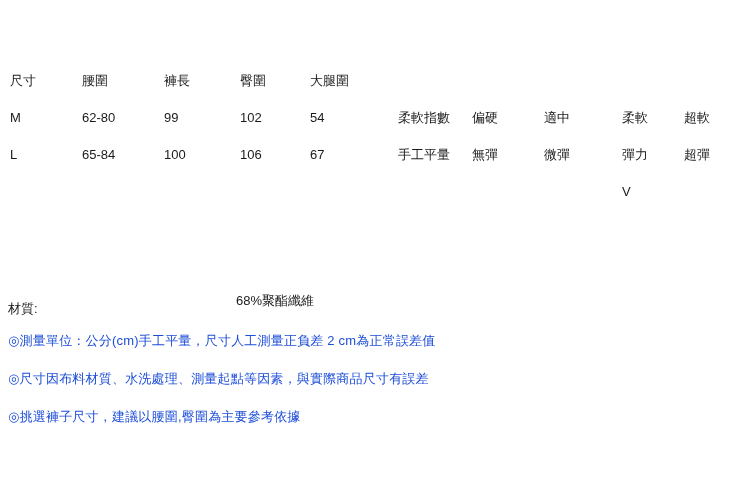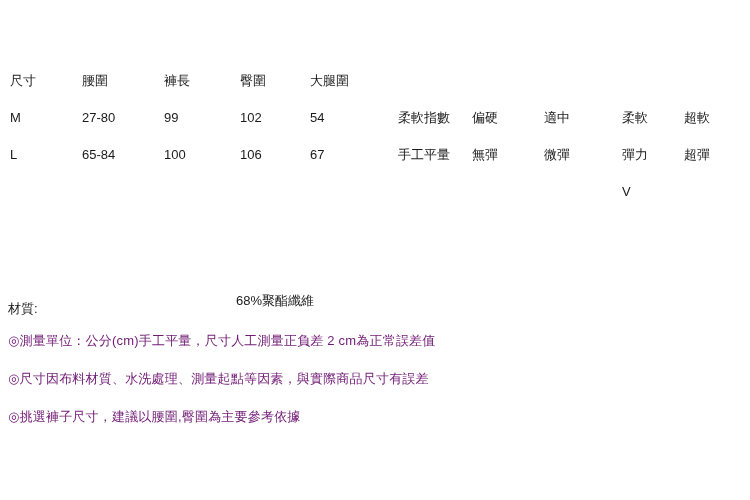--- a/index.html
+++ b/index.html
@@ -65,21 +65,21 @@
   }
   .material-value {
     position: absolute;
     left: 228px;
     top: 0;
   }
   .note {
     position: absolute;
     left: 8px;
     font-size: 13px;
-    color: #701a75;
+    color: #1d4ed8;
     letter-spacing: 0.2px;
   }
   .note-1 { top: 332px; }
   .note-2 { top: 370px; }
   .note-3 { top: 408px; }
 </style>
 </head>
 <body>
 
 <div class="page">
@@ -106,21 +106,21 @@
         <td>大腿圍</td>
         <td></td>
         <td></td>
         <td></td>
         <td></td>
         <td></td>
       </tr>
 
       <tr>
         <td>M</td>
-        <td>27-80</td>
+        <td>62-80</td>
         <td>99</td>
         <td>102</td>
         <td>54</td>
         <td class="idx-label">柔軟指數</td>
         <td>偏硬</td>
         <td class="mark">適中</td>
         <td>柔軟</td>
         <td>超軟</td>
       </tr>
 

